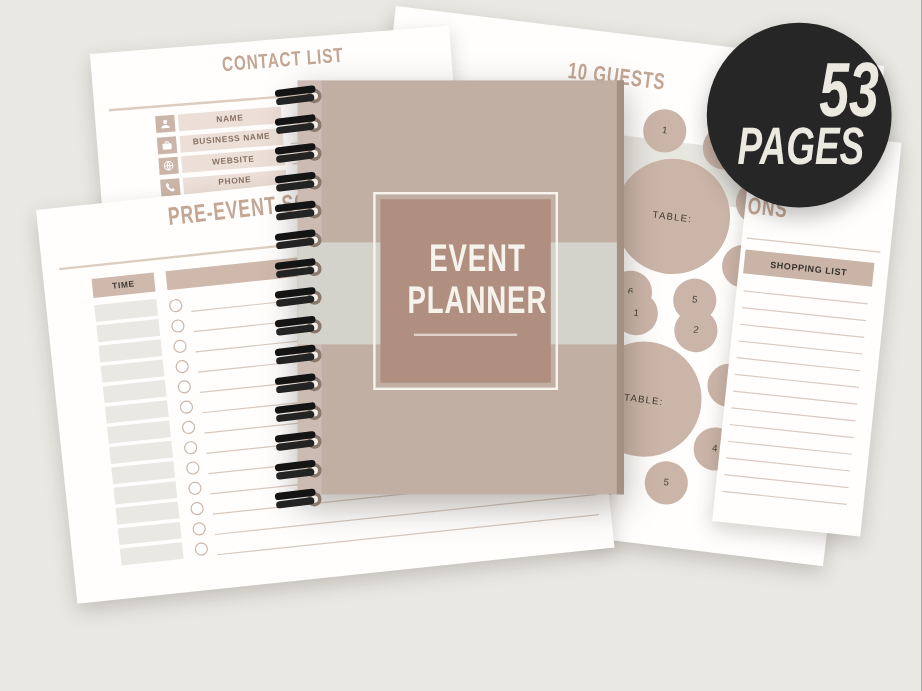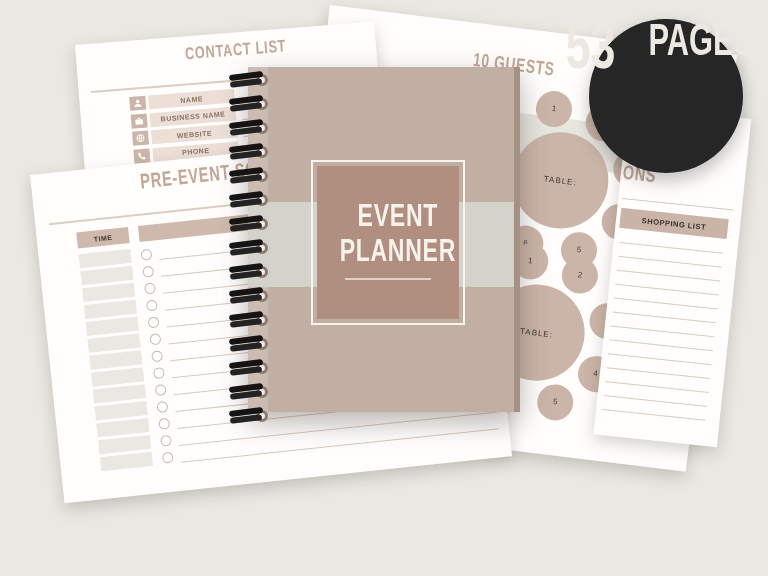--- a/index.html
+++ b/index.html
@@ -89,22 +89,22 @@
   .ring{position:absolute;left:229px;width:44px;height:16px;}
   .ring .hole{position:absolute;left:27px;top:2px;width:12px;height:12px;border-radius:50%;
               background:#f2ede6;border:3px solid #89786c;}
   .ring .w1{position:absolute;left:0;top:1px;width:34px;height:5.5px;background:#141414;
             border-radius:3px;transform:rotate(-7deg);}
   .ring .w2{position:absolute;left:1px;top:8px;width:32px;height:5.5px;background:#232323;
             border-radius:3px;transform:rotate(-7deg);}
 
   
   .badge{position:absolute;left:589px;top:19px;width:154px;height:154px;border-radius:50%;
-         background:var(--badge,#262626);z-index:20;display:flex;flex-direction:row;
-         align-items:flex-start;justify-content:center;box-shadow:0 8px 18px rgba(0,0,0,.25);}
+         background:var(--badge,#262626);z-index:20;display:flex;flex-direction:column;
+         align-items:flex-end;justify-content:center;box-shadow:0 8px 18px rgba(0,0,0,.25);font-style:italic;}
   .b-num{font-weight:bold;font-size:64px;line-height:54px;color:var(--ink,#ece9e1);}
   .b-label{font-weight:bold;font-size:44px;line-height:42px;color:var(--ink,#ece9e1);}
 
   
   .banner{position:absolute;left:0;top:412px;width:768px;height:164px;
           background:var(--banner,#2b2b2b);z-index:30;display:flex;align-items:center;
           justify-content:center;}
   .banner-title{font-weight:bold;font-size:92px;color:var(--ink,#ece9e1);
                 text-shadow:0 6px 14px rgba(0,0,0,.45);}
 </style>

